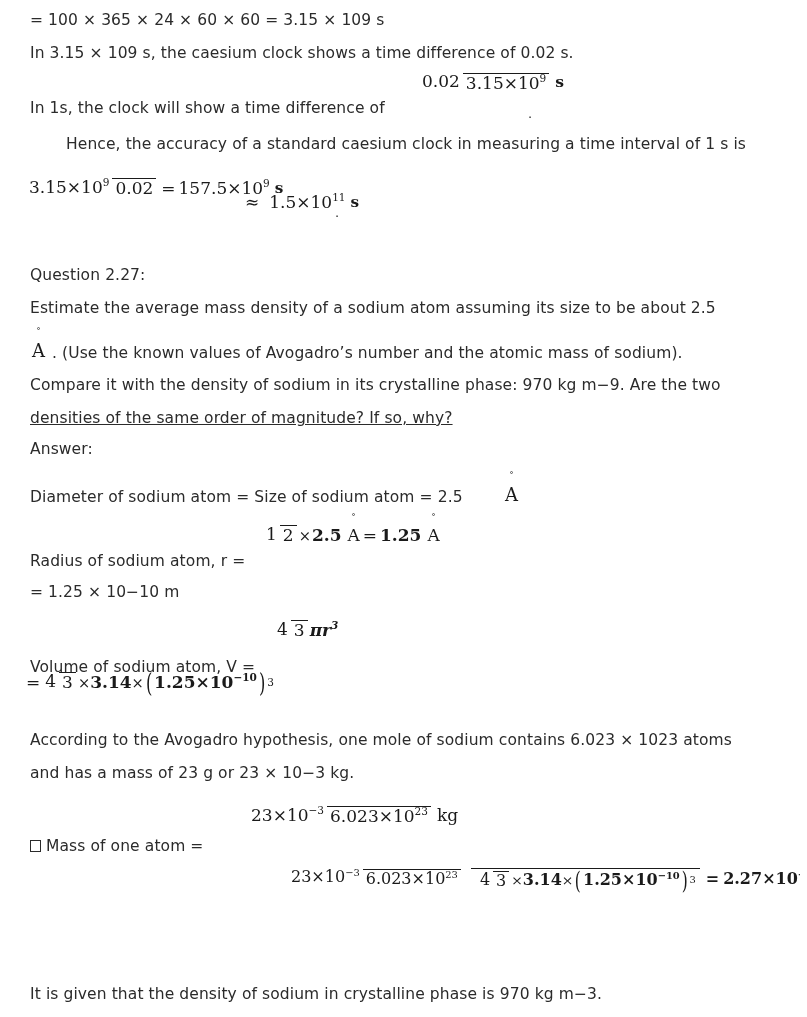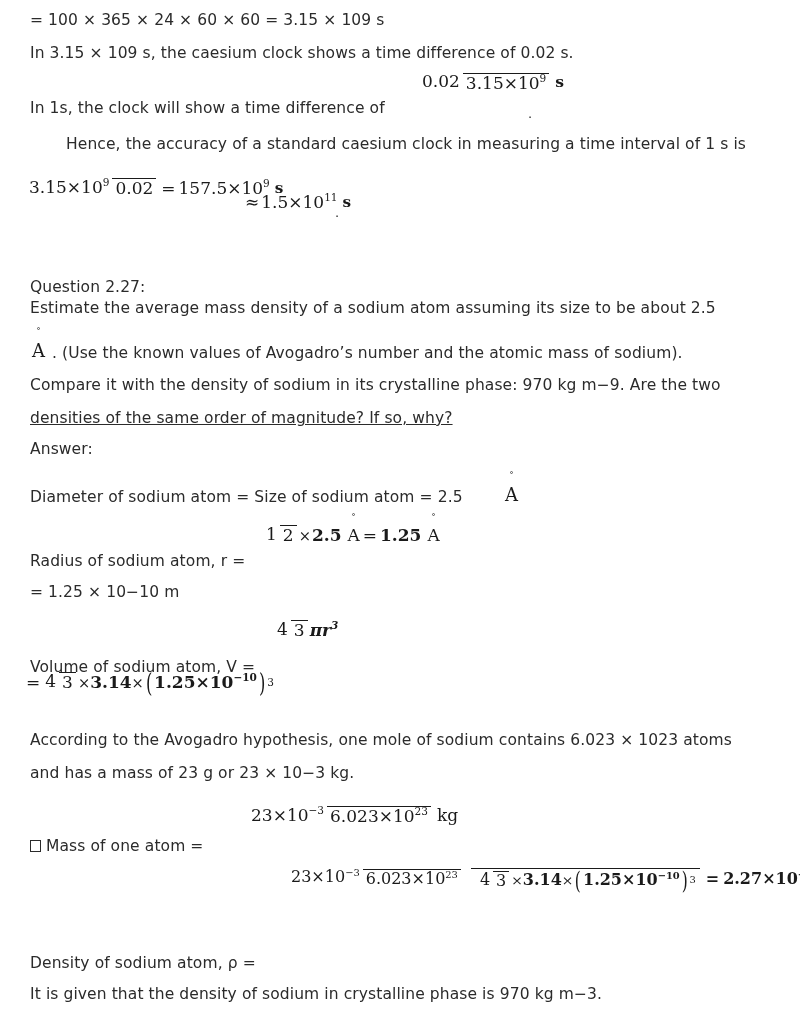--- a/index.html
+++ b/index.html
@@ -117,26 +117,26 @@
       <span class="num"><span>3.15×10</span><sup class="e">9</sup></span>
       <span class="den">0.02</span>
     </span>
     <span style="margin:0 3px;">=</span>
     <span><span>157.5×10</span><sup class="e">9</sup></span>
     <span class="bd" style="font-size:0.9em; margin-left:5px;">s</span>
   </div>
 
   <div class="math" style="left:245px; top:192px; font-size:17px;">
     <span>≈</span>
-    <span style="margin-left:2px;"><span>1.5×10</span><sup class="e">11</sup></span>
+    <span style="margin-left:10px;"><span>1.5×10</span><sup class="e">11</sup></span>
     <span class="bd" style="font-size:0.9em; margin-left:5px;">s</span>
   </div>
   <div class="txt" style="left:335px; top:203px; font-size:13px;">.</div>
 
-  <div class="txt" style="left:30px; top:277px;">Question 2.27:</div>
+  <div class="txt" style="left:30px; top:265px;">Question 2.27:</div>
 
   <div class="txt" style="left:30px; top:298px;">Estimate the average mass density of a sodium atom assuming its size to be about 2.5</div>
 
   <div class="math" style="left:32px; top:340px; font-size:18px;">
     <span class="angs"><span class="ring"></span><span>A</span></span>
   </div>
   <div class="txt" style="left:52px; top:343px;">. (Use the known values of Avogadro’s number and the atomic mass of sodium).</div>
 
   <div class="txt" style="left:30px; top:375px;">Compare it with the density of sodium in its crystalline phase: 970 kg m−9. Are the two</div>
 
@@ -202,21 +202,20 @@
   </div>
 
   <div class="math" style="left:246px; top:805px; font-size:17px;">
     <span class="frac">
       <span class="num"><span>23×10</span><sup class="e">−3</sup></span>
       <span class="den"><span>6.023×10</span><sup class="e">23</sup></span>
     </span>
     <span style="margin-left:4px; align-self:flex-end; padding-bottom:2px;">kg</span>
   </div>
 
-  <div class="txt" style="left:30px; top:953px;">Density of sodium atom, ρ =</div>
 
   <div class="math" style="left:276px; top:868px; font-size:16px;">
     <span class="frac">
       <span class="num" style="padding:0 8px 2px 8px;">
         <span class="frac" style="font-size:1em;">
           <span class="num"><span>23×10</span><sup class="e">−3</sup></span>
           <span class="den"><span>6.023×10</span><sup class="e">23</sup></span>
         </span>
       </span>
       <span class="den" style="padding:2px 4px 0 4px;">

